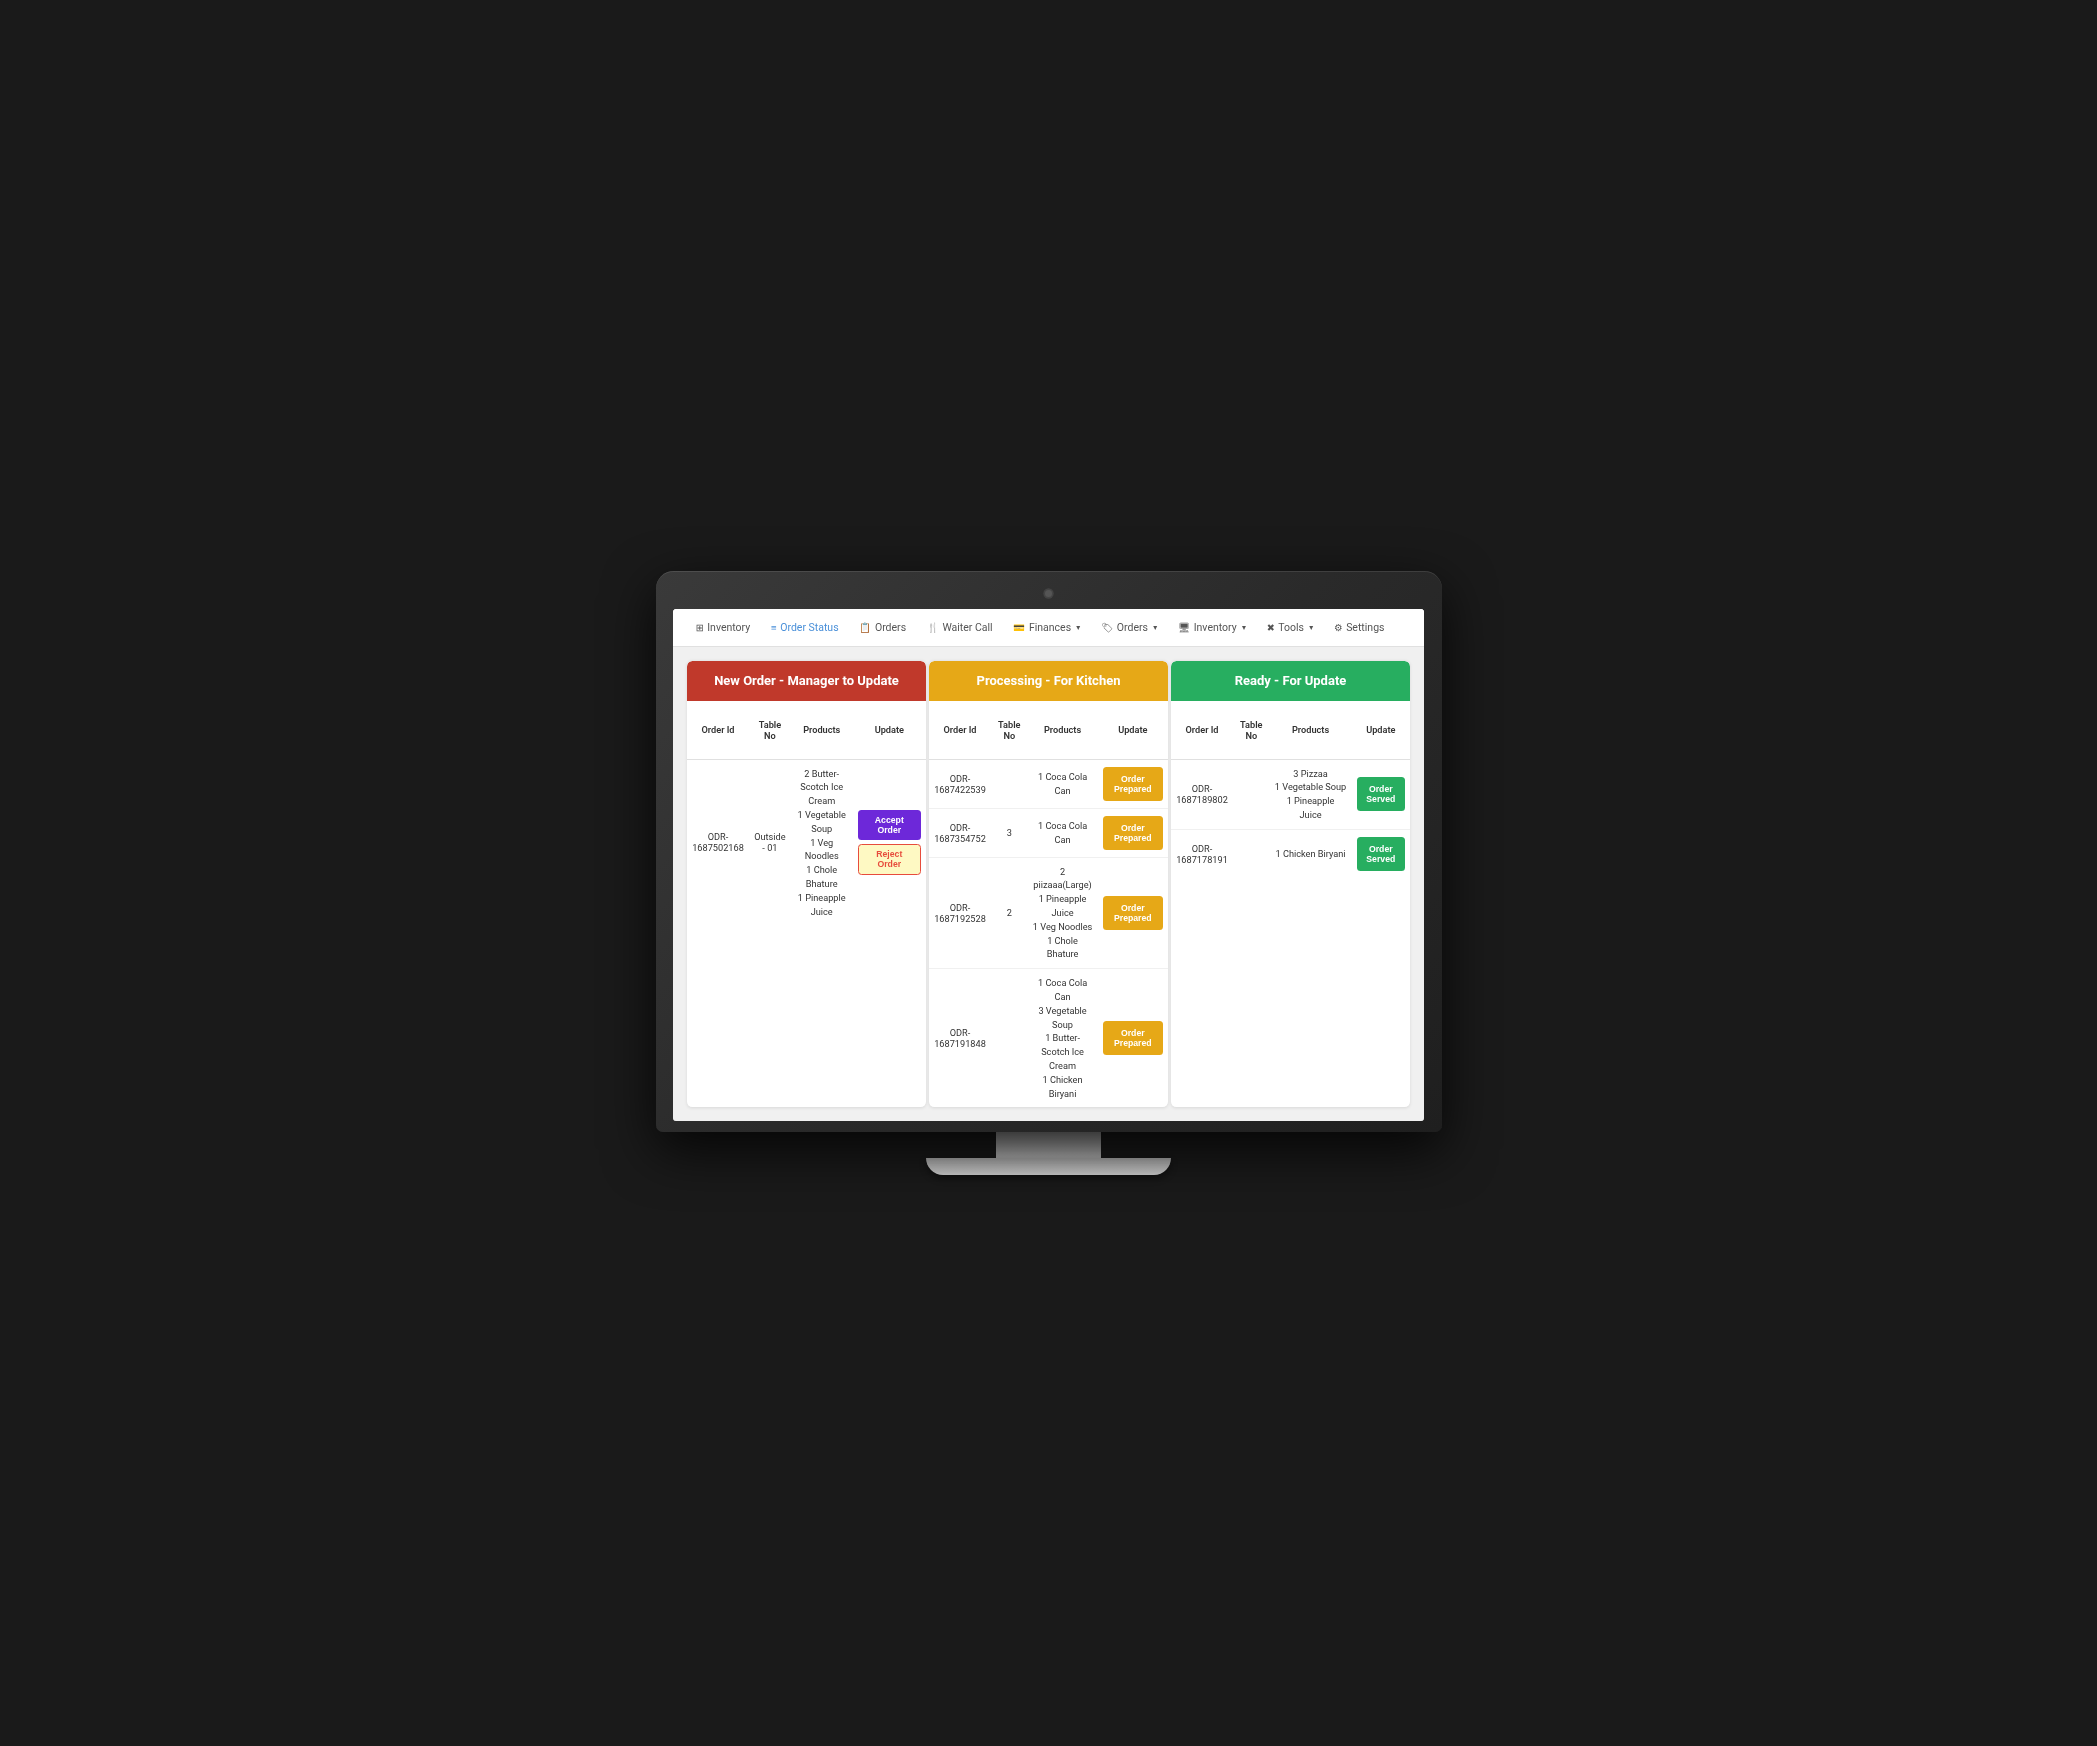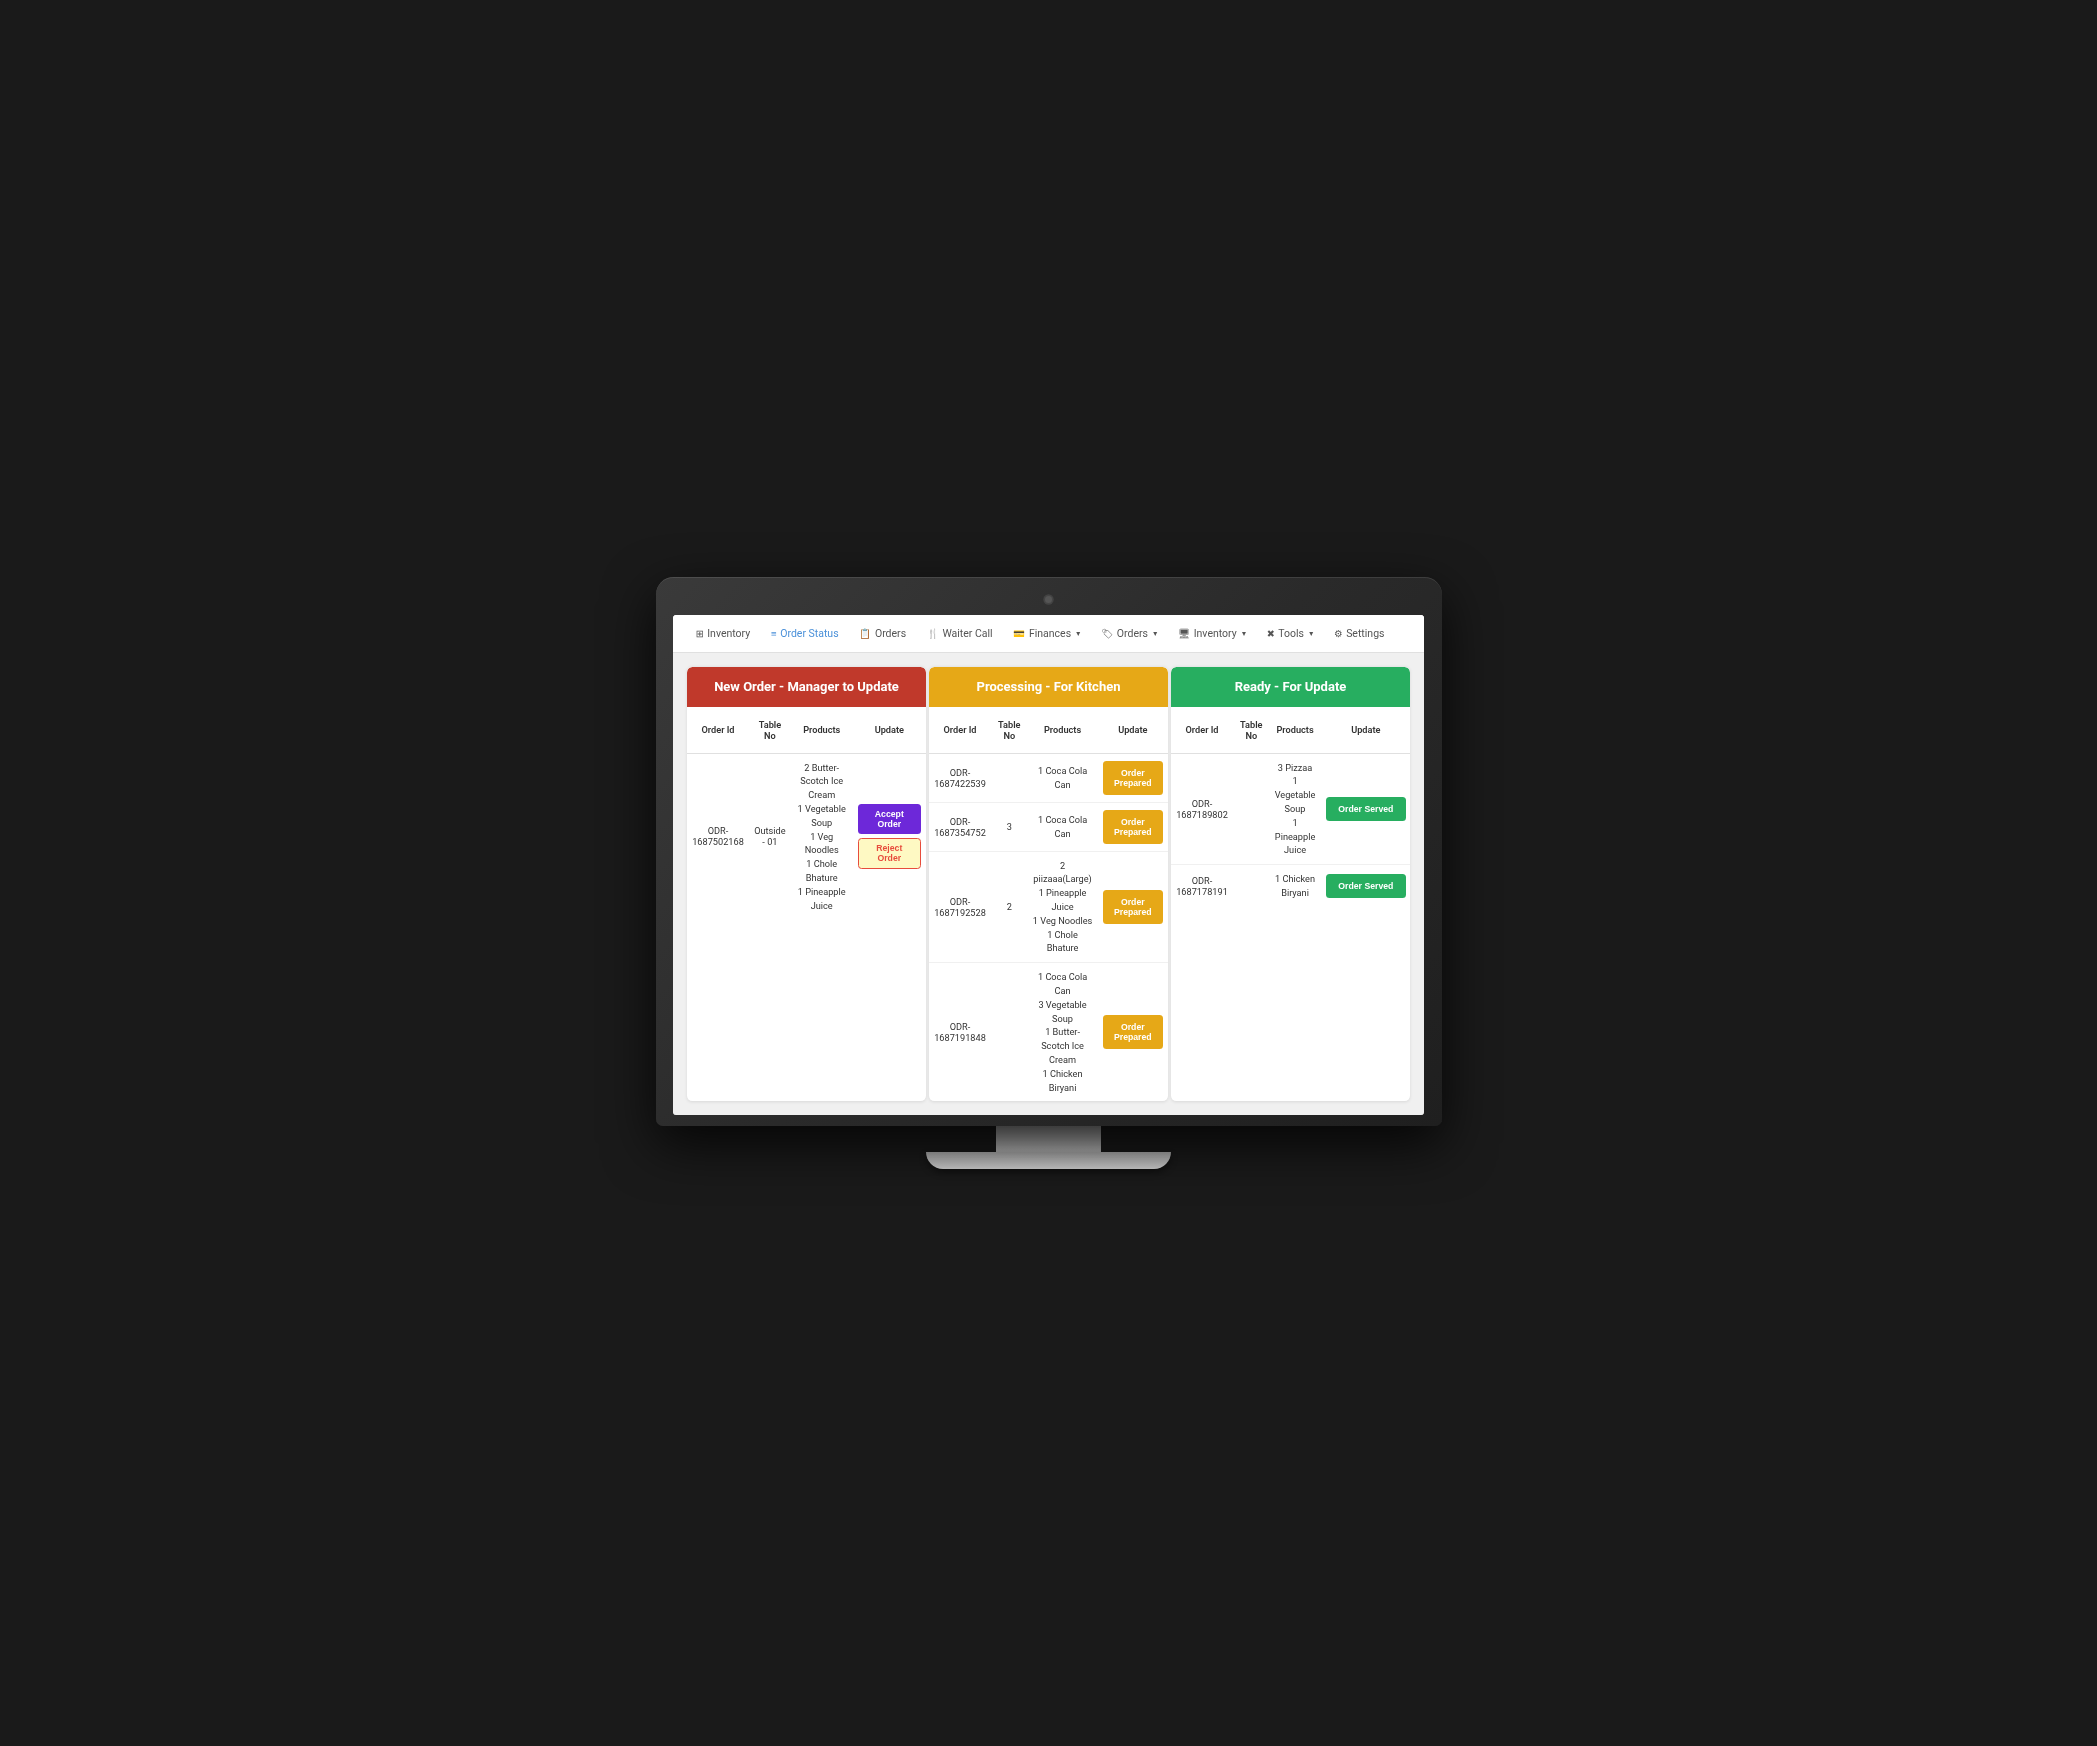--- a/index.html
+++ b/index.html
@@ -133,21 +133,21 @@
     .col-header.orange { background: #e6a817; }
     .col-header.green { background: #27ae60; }
 
     .col-table {
       width: 100%;
       border-collapse: collapse;
       font-size: 9.6px;
     }
 
     .col-table th {
-      padding: 12px 7px;
+      padding: 18px 7px;
       text-align: center;
       font-weight: 600;
       color: #333;
       border-bottom: 0.9px solid #e0e0e0;
       font-size: 9.2px;
     }
 
     .col-table td {
       padding: 7px 5.2px;
       text-align: center;
@@ -203,21 +203,21 @@
 
     .btn-order-served {
       background: #27ae60;
       color: #fff;
       border: none;
       border-radius: 3.5px;
       padding: 7px 6px;
       font-size: 8.7px;
       font-weight: bold;
       cursor: pointer;
-      width: 80px;
+      width: 48px;
     }
 
     .products-cell {
       line-height: 1.5;
       text-align: center;
     }
   </style>
 </head>
 <body>
 

